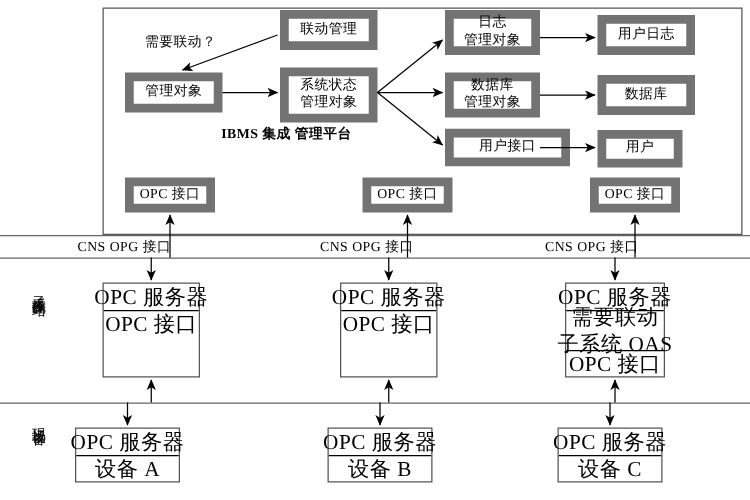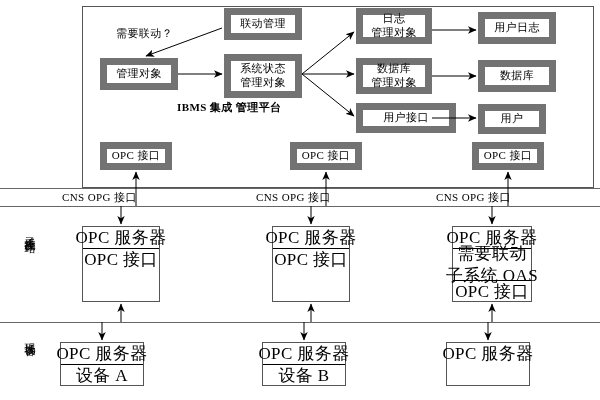--- a/index.html
+++ b/index.html
@@ -213,20 +213,23 @@
     </div>
     <div class="cell" style="height:22px;">
       <span class="ln">设备 B</span>
     </div>
   </div>
 
   <div class="stack" style="left:446px; top:342px; width:84px; height:44px;">
     <div class="cell" style="height:22px;">
       <span class="ln">OPC 服务器</span>
     </div>
+    <div class="cell" style="height:22px;">
+      <span class="ln">设备 C</span>
+    </div>
   </div>
 
   <svg class="overlay" viewBox="0 0 600 400" xmlns="http://www.w3.org/2000/svg">
     <defs>
       <marker id="ah" markerWidth="9" markerHeight="9" refX="8" refY="4.5" orient="auto" markerUnits="userSpaceOnUse">
         <path d="M0,0.8 L8.6,4.5 L0,8.2 L2.2,4.5 Z" fill="#000000"></path>
       </marker>
     </defs>
 
     <line x1="222" y1="28" x2="146" y2="56" stroke="#000000" stroke-width="1" marker-end="url(#ah)"></line>

